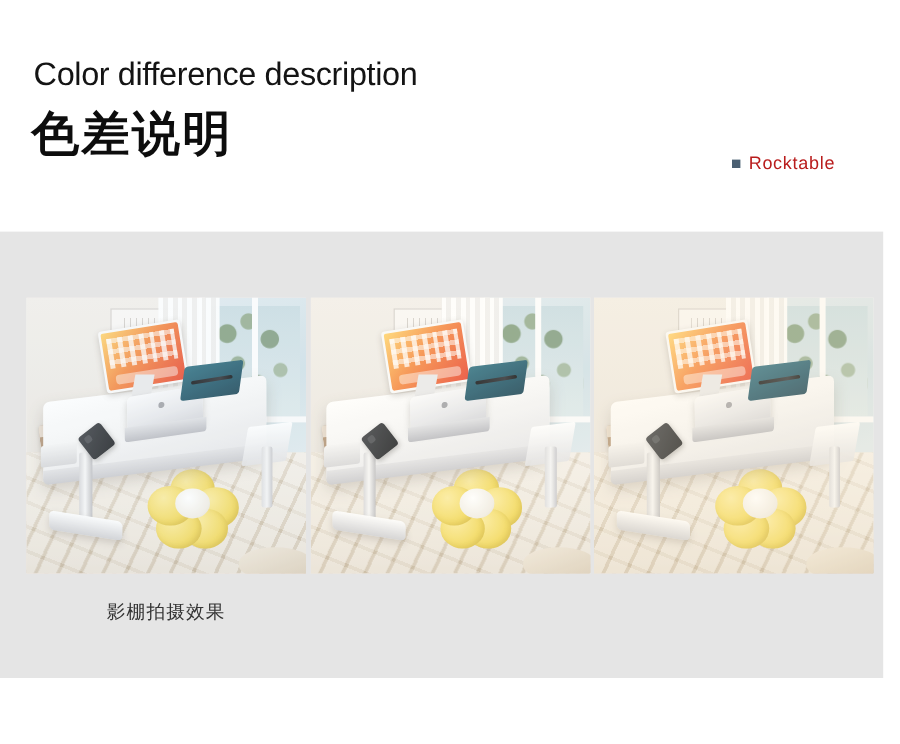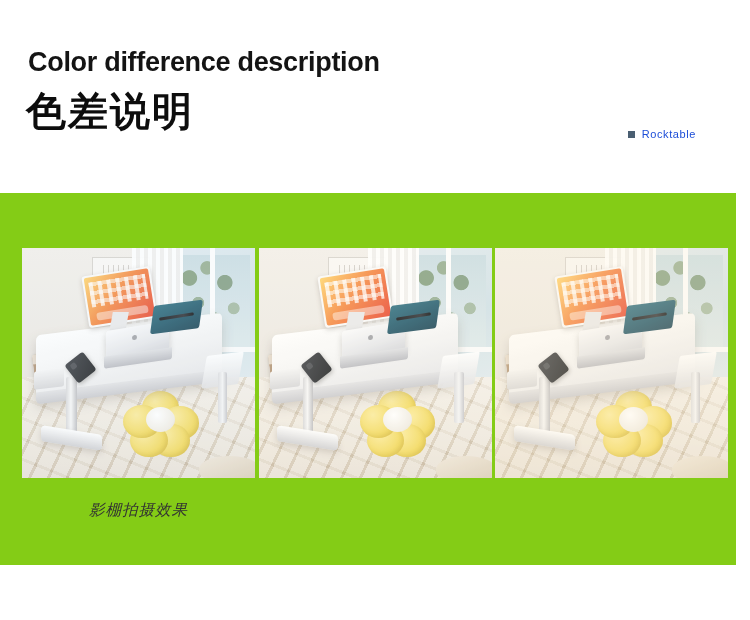--- a/index.html
+++ b/index.html
@@ -21,21 +21,21 @@
     position: absolute;
     left: 0; top: 0;
     width: 750px;
     height: 193px;
   }
   .title-en {
     position: absolute;
     left: 28px;
     top: 47px;
     font-size: 27px;
-    font-weight: bold;
+    font-weight: normal;
     letter-spacing: -0.3px;
     color: #141414;
     white-space: nowrap;
   }
   .title-cn {
     position: absolute;
     left: 26px;
     top: 84px;
     font-size: 40px;
     font-weight: bold;
@@ -51,35 +51,34 @@
     align-items: center;
     gap: 7px;
   }
   .brand-bullet {
     width: 7px;
     height: 7px;
     background: #4a5f72;
     display: block;
   }
   .brand-name {
-    font-size: 11px;
-    color: #1d4ed8;
+    font-size: 15px;
+    color: #b91c1c;
     letter-spacing: 0.6px;
     white-space: nowrap;
   }
 
   
   .panel {
     position: absolute;
     left: 0;
     top: 193px;
     width: 736px;
     height: 372px;
-    background: #84cc16;
-    font-style: italic;
+    background: #e5e5e5;
   }
 
   .cards {
     position: absolute;
     left: 22px;
     top: 55px;
     width: 706px;
     display: flex;
     justify-content: space-between;
   }

